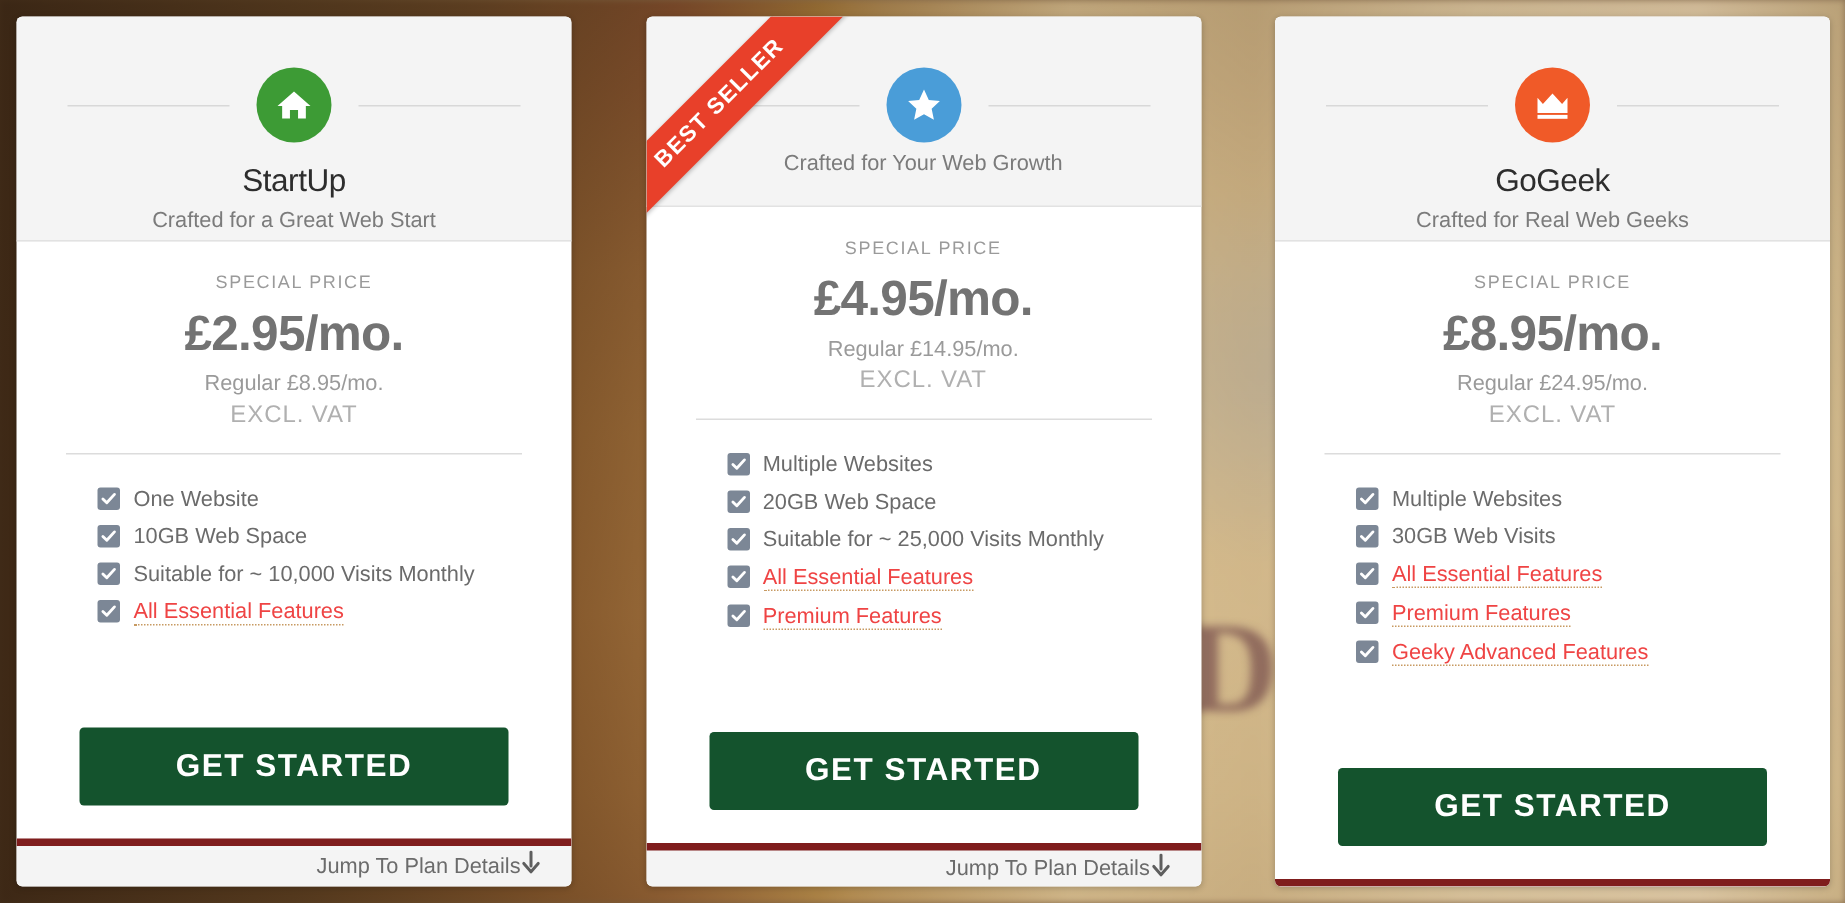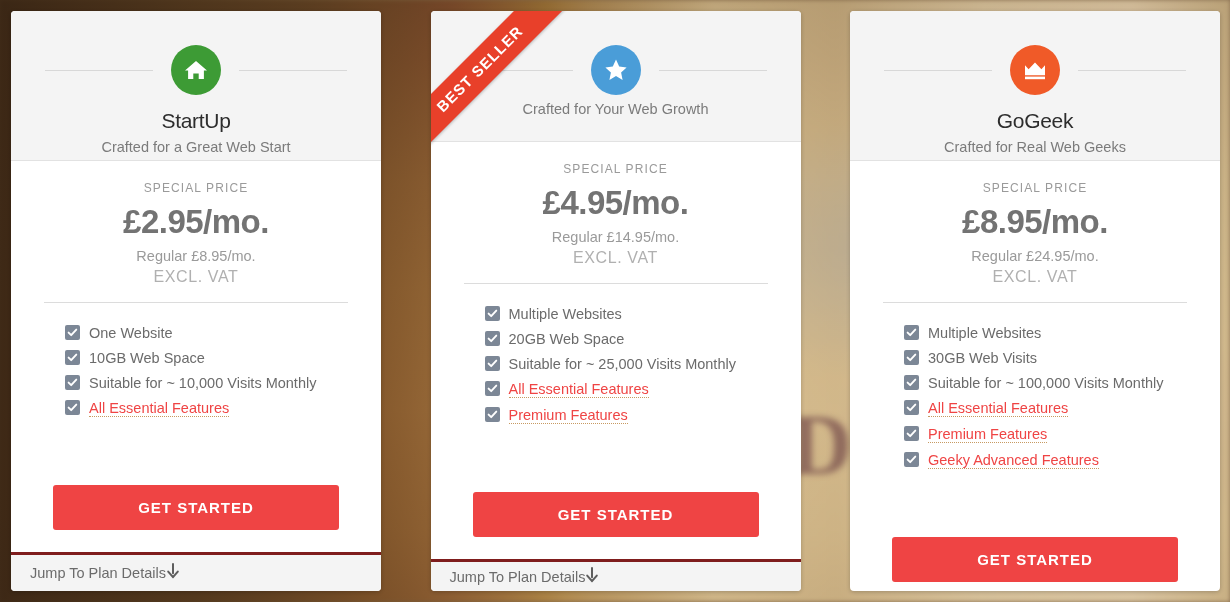--- a/index.html
+++ b/index.html
@@ -232,41 +232,41 @@
   }
 
   
   .cta-wrap {
     padding: 14px 42px 22px;
   }
   .cta {
     display: block;
     width: 100%;
     border: none;
-    background: #ef4444;
+    background: #14532d;
     color: #ffffff;
     font-family: "Liberation Sans", sans-serif;
-    font-size: 15px;
+    font-size: 21px;
     font-weight: 700;
     letter-spacing: 1px;
     padding: 14px 0;
     border-radius: 3px;
     cursor: pointer;
     margin-top: 45px;
   }
 
   
   .card-foot {
     background: #f4f4f4;
-    border-top: 3px solid #7f1d1d;
+    border-top: 5px solid #7f1d1d;
     height: 36px;
     display: flex;
     align-items: center;
-    justify-content: flex-start;
-    padding: 0 20px 0 19px;
+    justify-content: flex-end;
+    padding: 0 20px 0 38px;
     cursor: pointer;
   }
   .foot-label {
     font-size: 14.5px;
     color: #6b6b6b;
   }
   .foot-arrow { display: block; }
 </style>
 </head>
 <body>
@@ -454,28 +454,20 @@
             </svg>
           </span>
           <span class="">30GB Web Visits</span>
         </li>
         <li>
           <span class="chk">
             <svg width="11" height="11" viewBox="0 0 11 11">
               <path d="M1.6 5.6 L4.2 8.2 L9.3 2.6" stroke="#ffffff" stroke-width="1.9" fill="none" stroke-linecap="round" stroke-linejoin="round"></path>
             </svg>
           </span>
-          <span class="">Suitable for ~ 100,000 Visits Monthly</span>
-        </li>
-        <li>
-          <span class="chk">
-            <svg width="11" height="11" viewBox="0 0 11 11">
-              <path d="M1.6 5.6 L4.2 8.2 L9.3 2.6" stroke="#ffffff" stroke-width="1.9" fill="none" stroke-linecap="round" stroke-linejoin="round"></path>
-            </svg>
-          </span>
           <span class="feat-link">All Essential Features</span>
         </li>
         <li>
           <span class="chk">
             <svg width="11" height="11" viewBox="0 0 11 11">
               <path d="M1.6 5.6 L4.2 8.2 L9.3 2.6" stroke="#ffffff" stroke-width="1.9" fill="none" stroke-linecap="round" stroke-linejoin="round"></path>
             </svg>
           </span>
           <span class="feat-link">Premium Features</span>
         </li>

